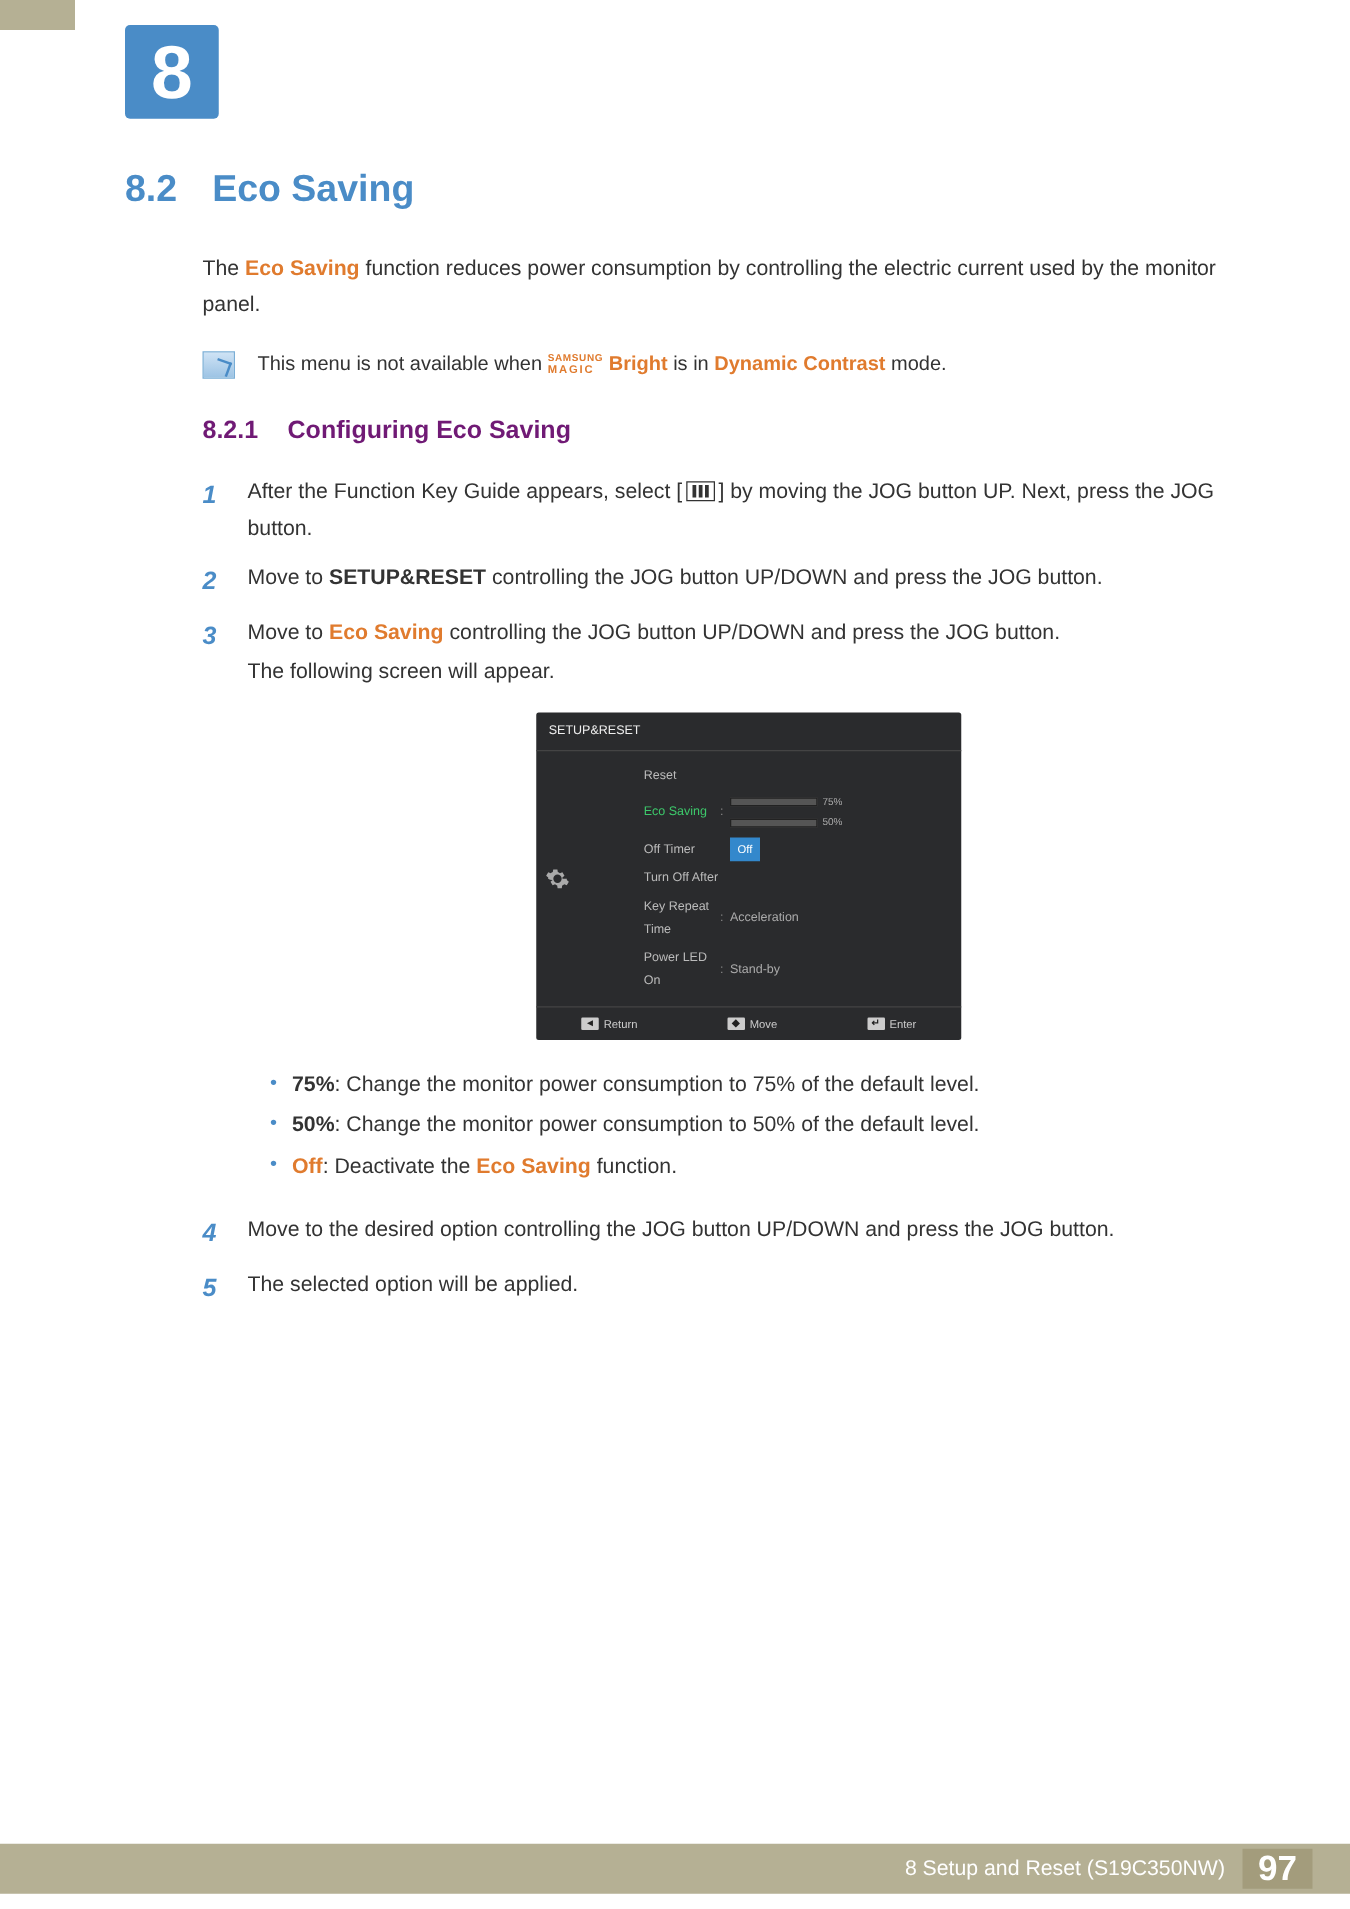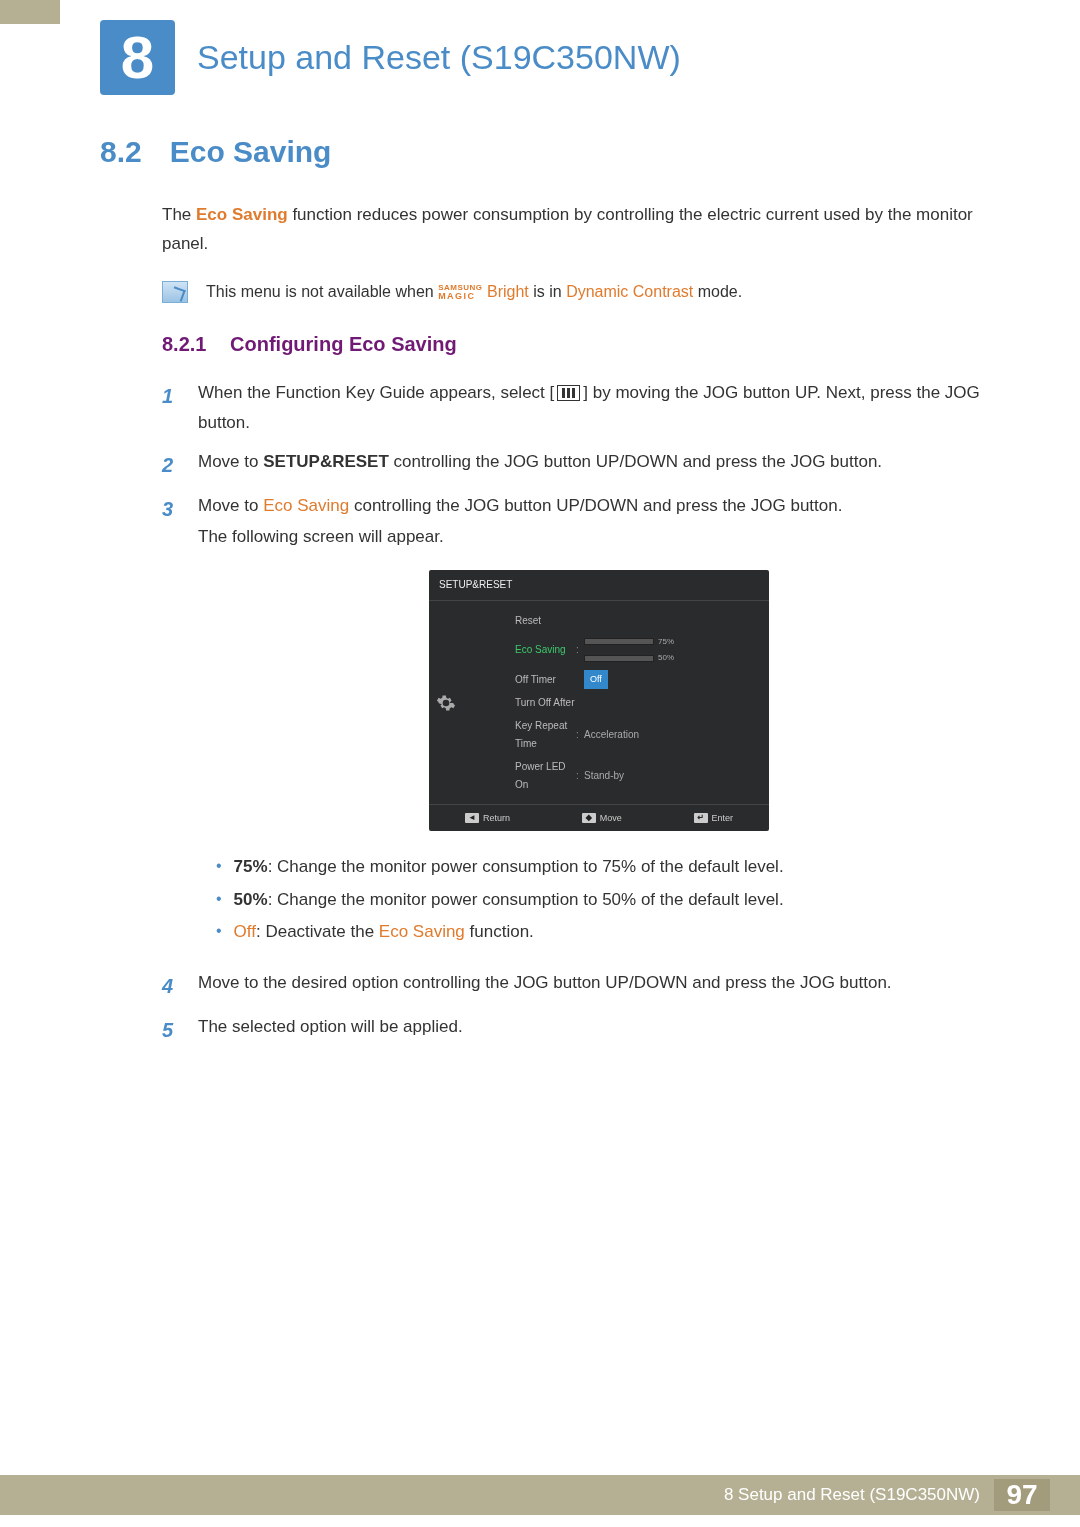--- a/index.html
+++ b/index.html
@@ -84,21 +84,21 @@
     border-right: 2px solid #4a8cc7;
     transform: rotate(20deg);
   }
   .magic {
     display: inline-block;
     vertical-align: middle;
     line-height: 1;
   }
   .magic .top { font-size: 8px; color: #e07b2e; font-weight: bold; letter-spacing: 0.5px; display: block; }
   .magic .bot { font-size: 9px; color: #e07b2e; font-weight: bold; letter-spacing: 1.5px; display: block; }
-  .orange-bold { color: #e07b2e; font-weight: normal; }
+  .orange-bold { color: #e07b2e; font-weight: bold; }
   .subheading {
     margin-left: 62px;
     font-size: 20px;
     font-weight: 600;
     color: #701a75;
     margin-bottom: 22px;
   }
   .subheading-num { margin-right: 18px; }
   .steps {
     margin-left: 62px;
@@ -276,21 +276,20 @@
     margin-right: 30px;
   }
 </style>
 </head>
 <body>
 
 <div class="tab-stripe"></div>
 
 <div class="chapter-header">
   <div class="chapter-box">8</div>
-  <div class="chapter-title">Setup and Reset (S19C350NW)</div>
 </div>
 
 <div class="content">
   <div class="section-heading">
     <span class="section-num">8.2</span>
     <span class="section-title">Eco Saving</span>
   </div>
 
   <p class="intro">
     <span>The </span><span class="orange bold">Eco Saving</span><span> function reduces power consumption by controlling the electric current used by the monitor panel.</span>
@@ -313,21 +312,21 @@
 
   <div class="subheading">
     <span class="subheading-num">8.2.1</span>
     <span>Configuring Eco Saving</span>
   </div>
 
   <div class="steps">
     <div class="step">
       <div class="step-num">1</div>
       <div class="step-body">
-        <span>When the Function Key Guide appears, select [</span><span class="menu-icon">
+        <span>After the Function Key Guide appears, select [</span><span class="menu-icon">
             <span></span>
             <span></span>
             <span></span>
           </span><span>] by moving the JOG button UP. Next, press the JOG button.</span>
       </div>
     </div>
     <div class="step">
       <div class="step-num">2</div>
       <div class="step-body">
         <span>Move to </span><span class="bold">SETUP&amp;RESET</span><span> controlling the JOG button UP/DOWN and press the JOG button.</span>

